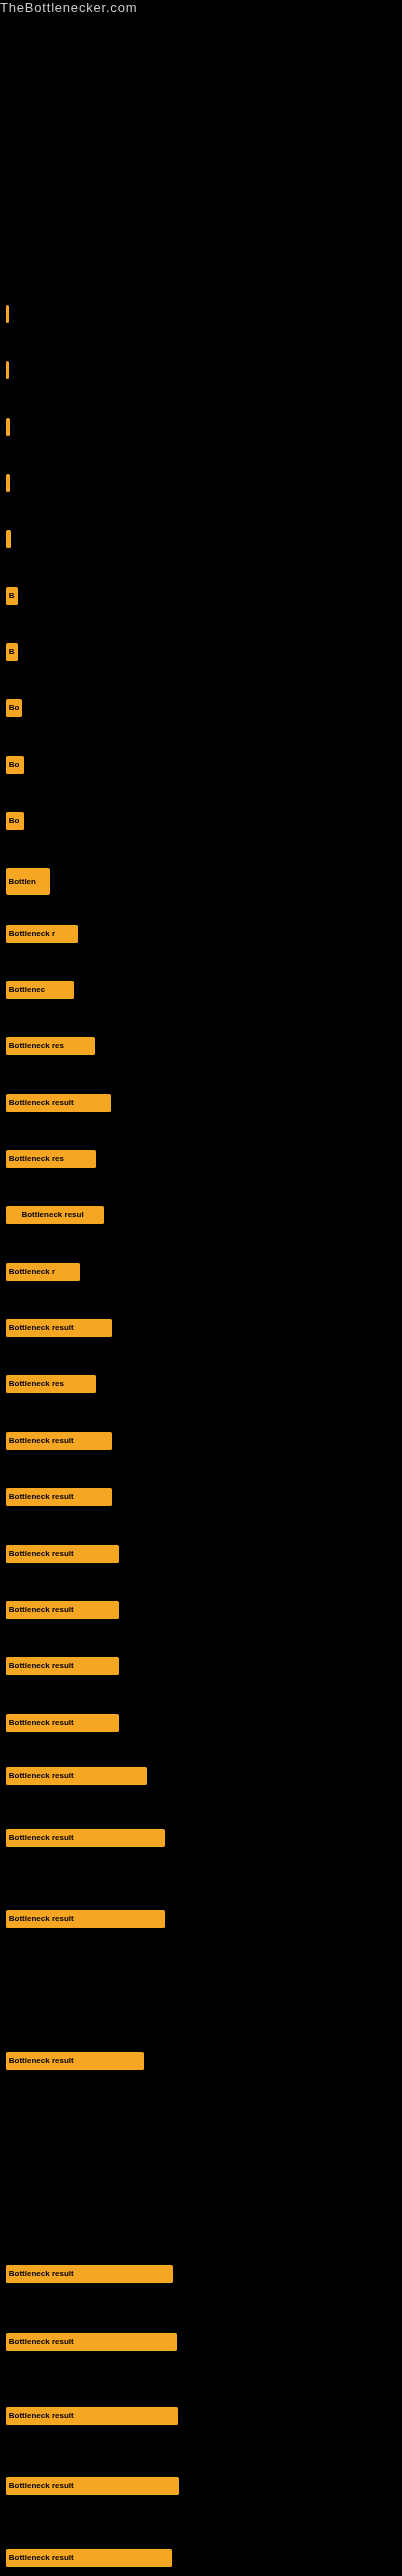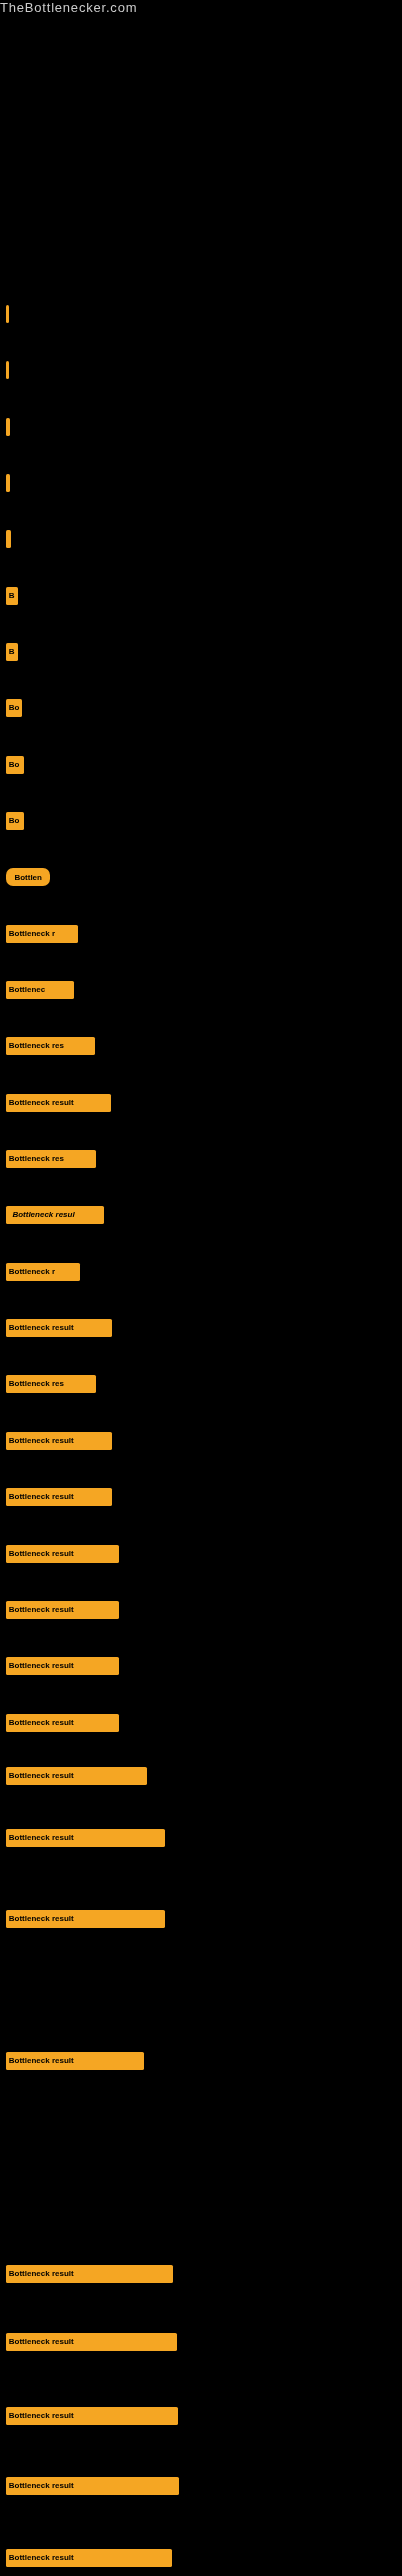--- a/index.html
+++ b/index.html
@@ -53,39 +53,39 @@
     </div>
     <div style="position: absolute; top: 684px; left: 6.4px; width: 16px; height: 17.7px; background-color: rgb(245, 166, 35); border-radius: 1.6px; display: flex; align-items: center; padding-left: 2.4px; font-size: 8px; font-weight: bold; color: rgb(0, 0, 0); white-space: nowrap; overflow: hidden;">
       <span>Bo</span>
     </div>
     <div style="position: absolute; top: 741px; left: 6.4px; width: 17.7px; height: 17.7px; background-color: rgb(245, 166, 35); border-radius: 1.6px; display: flex; align-items: center; padding-left: 2.4px; font-size: 8px; font-weight: bold; color: rgb(0, 0, 0); white-space: nowrap; overflow: hidden;">
       <span>Bo</span>
     </div>
     <div style="position: absolute; top: 797px; left: 6.4px; width: 17.7px; height: 17.7px; background-color: rgb(245, 166, 35); border-radius: 1.6px; display: flex; align-items: center; padding-left: 2.4px; font-size: 8px; font-weight: bold; color: rgb(0, 0, 0); white-space: nowrap; overflow: hidden;">
       <span>Bo</span>
     </div>
-    <div style="position: absolute; top: 853px; left: 6.4px; width: 44px; height: 18px; background-color: rgb(245, 166, 35); border-radius: 7px; display: flex; align-items: center; padding-left: 8px; font-size: 8px; font-weight: bold; color: rgb(0, 0, 0); white-space: nowrap; overflow: hidden;">
+    <div style="position: absolute; top: 853px; left: 6.4px; width: 44px; height: 27px; background-color: rgb(245, 166, 35); border-radius: 2px; display: flex; align-items: center; padding-left: 2px; font-size: 8px; font-weight: bold; color: rgb(0, 0, 0); white-space: nowrap; overflow: hidden;">
       <span>Bottlen</span>
     </div>
     <div style="position: absolute; top: 910px; left: 6.4px; width: 72px; height: 17.7px; background-color: rgb(245, 166, 35); border-radius: 1.6px; display: flex; align-items: center; padding-left: 2.4px; font-size: 8px; font-weight: bold; color: rgb(0, 0, 0); white-space: nowrap; overflow: hidden;">
       <span>Bottleneck r</span>
     </div>
     <div style="position: absolute; top: 966px; left: 6.4px; width: 68px; height: 17.7px; background-color: rgb(245, 166, 35); border-radius: 1.6px; display: flex; align-items: center; padding-left: 2.4px; font-size: 8px; font-weight: bold; color: rgb(0, 0, 0); white-space: nowrap; overflow: hidden;">
       <span>Bottlenec</span>
     </div>
     <div style="position: absolute; top: 1022px; left: 6.4px; width: 89px; height: 17.7px; background-color: rgb(245, 166, 35); border-radius: 1.6px; display: flex; align-items: center; padding-left: 2.4px; font-size: 8px; font-weight: bold; color: rgb(0, 0, 0); white-space: nowrap; overflow: hidden;">
       <span>Bottleneck res</span>
     </div>
     <div style="position: absolute; top: 1079px; left: 6.4px; width: 105px; height: 17.7px; background-color: rgb(245, 166, 35); border-radius: 1.6px; display: flex; align-items: center; padding-left: 2.4px; font-size: 8px; font-weight: bold; color: rgb(0, 0, 0); white-space: nowrap; overflow: hidden;">
       <span>Bottleneck result</span>
     </div>
     <div style="position: absolute; top: 1135px; left: 6.4px; width: 90px; height: 17.7px; background-color: rgb(245, 166, 35); border-radius: 1.6px; display: flex; align-items: center; padding-left: 2.4px; font-size: 8px; font-weight: bold; color: rgb(0, 0, 0); white-space: nowrap; overflow: hidden;">
       <span>Bottleneck res</span>
     </div>
-    <div style="position: absolute; top: 1191px; left: 6.4px; width: 98px; height: 17.7px; background-color: rgb(245, 166, 35); border-radius: 1.6px; display: flex; align-items: center; padding-left: 6px; font-size: 8px; font-weight: bold; color: rgb(0, 0, 0); white-space: nowrap; overflow: hidden; font-style: italic;">
+    <div style="position: absolute; top: 1191px; left: 6.4px; width: 98px; height: 17.7px; background-color: rgb(245, 166, 35); border-radius: 1.6px; display: flex; align-items: center; padding-left: 15px; font-size: 8px; font-weight: bold; color: rgb(0, 0, 0); white-space: nowrap; overflow: hidden;">
       <span>Bottleneck resul</span>
     </div>
     <div style="position: absolute; top: 1248px; left: 6.4px; width: 74px; height: 17.7px; background-color: rgb(245, 166, 35); border-radius: 1.6px; display: flex; align-items: center; padding-left: 2.4px; font-size: 8px; font-weight: bold; color: rgb(0, 0, 0); white-space: nowrap; overflow: hidden;">
       <span>Bottleneck r</span>
     </div>
     <div style="position: absolute; top: 1304px; left: 6.4px; width: 106px; height: 17.7px; background-color: rgb(245, 166, 35); border-radius: 1.6px; display: flex; align-items: center; padding-left: 2.4px; font-size: 8px; font-weight: bold; color: rgb(0, 0, 0); white-space: nowrap; overflow: hidden;">
       <span>Bottleneck result</span>
     </div>
     <div style="position: absolute; top: 1360px; left: 6.4px; width: 90px; height: 17.7px; background-color: rgb(245, 166, 35); border-radius: 1.6px; display: flex; align-items: center; padding-left: 2.4px; font-size: 8px; font-weight: bold; color: rgb(0, 0, 0); white-space: nowrap; overflow: hidden;">
       <span>Bottleneck res</span>

